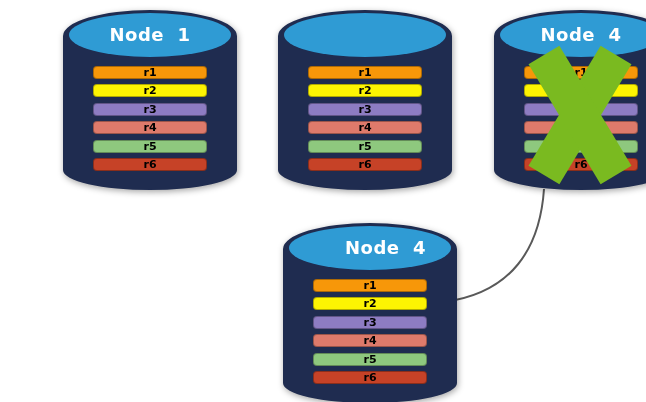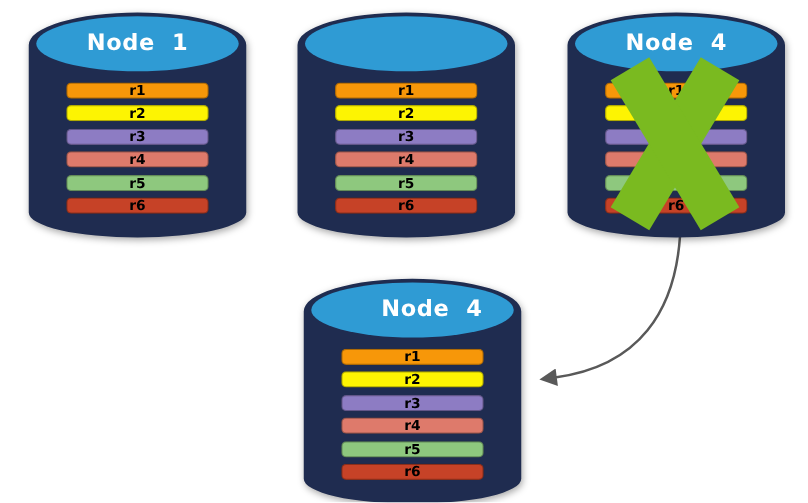--- a/index.html
+++ b/index.html
@@ -18,20 +18,21 @@
   .arrow-layer {
     position: absolute;
     left: 0;
     top: 0;
     pointer-events: none;
   }
   .node {
     position: absolute;
     width: 176px;
     height: 184px;
+    margin-left: 40px;
   }
   .n1 { left: 22px;  top: 9px; }
   .n2 { left: 237px; top: 9px; }
   .n3 { left: 453px; top: 9px; }
   .n4 { left: 242px; top: 222px; padding-left: 31px; }
   .can {
     position: absolute;
     left: 0;
     top: 0;
     filter: drop-shadow(1px 2px 3px rgba(0,0,0,0.35));

